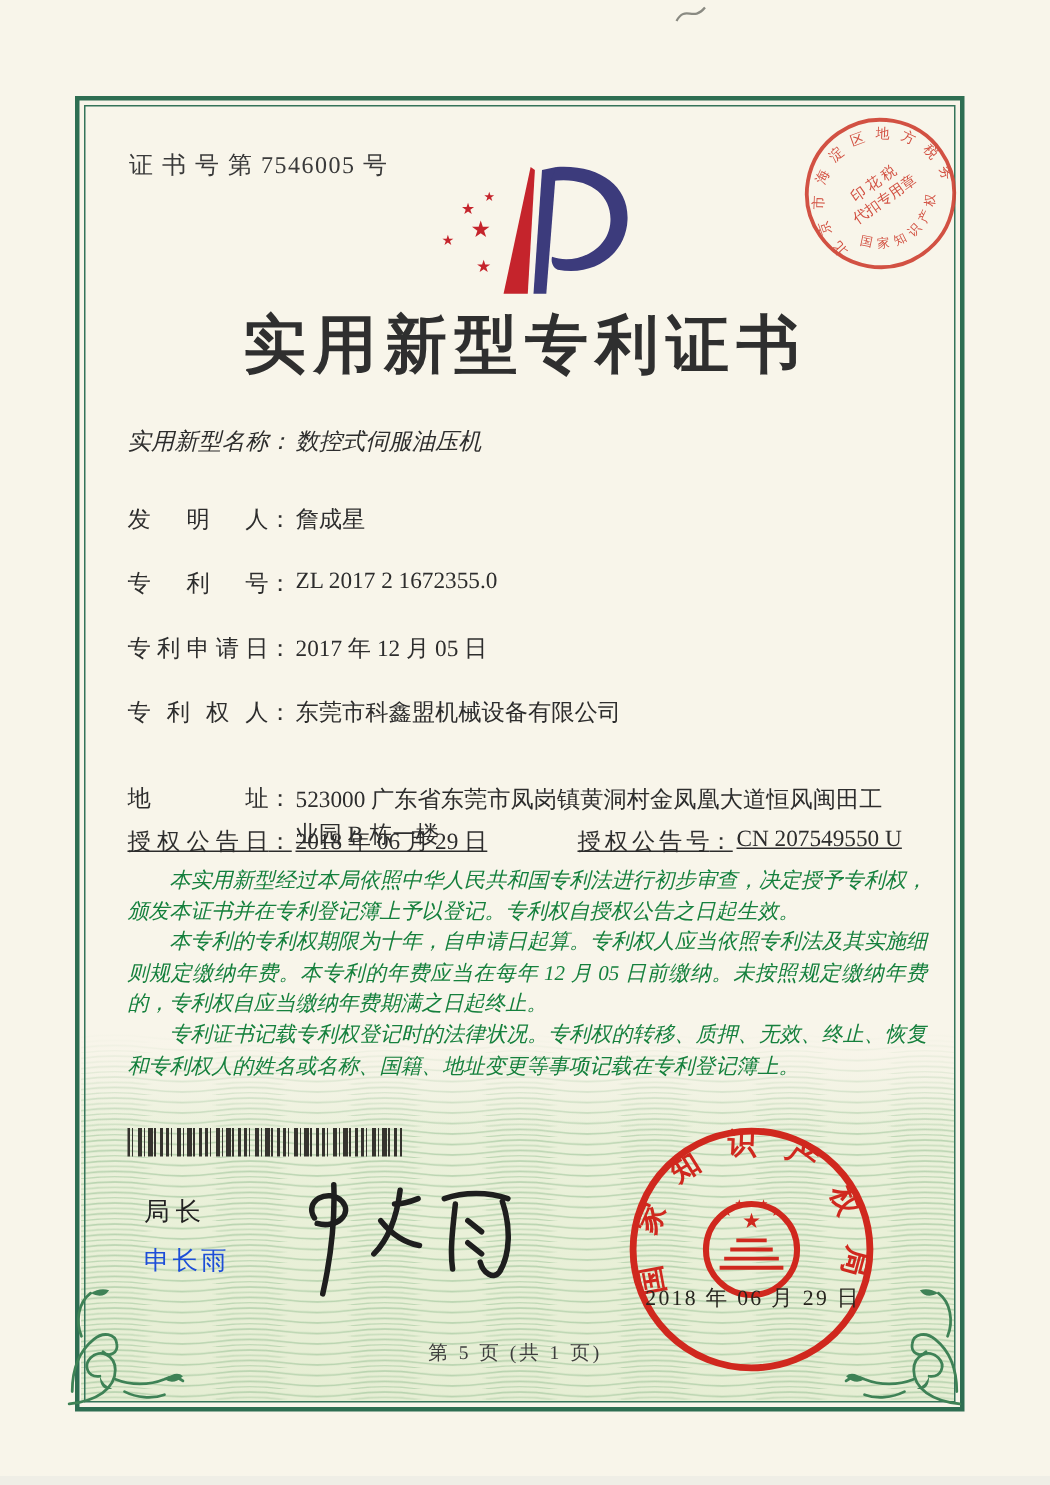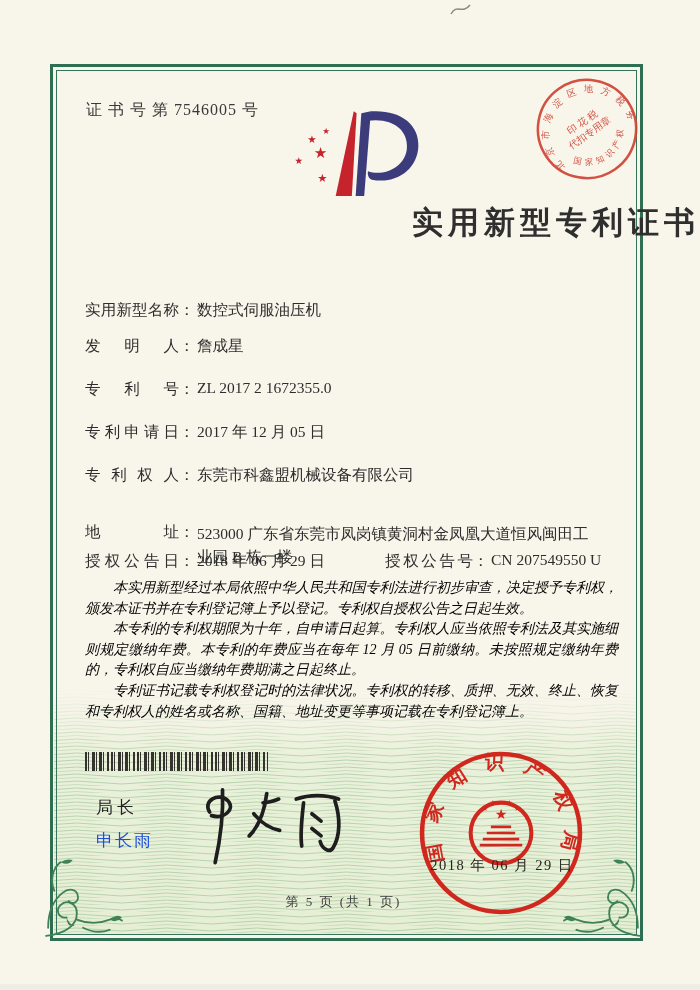--- a/index.html
+++ b/index.html
@@ -24,42 +24,42 @@
 
   
   .content { position:absolute; inset:0; z-index:4; color:#2d2d2d; }
 
   .cert-no { position:absolute; left:86px; top:100px; font-size:16px; letter-spacing:1px; color:#3a3a3a; }
 
   .pen-mark { position:absolute; left:448px; top:0; }
 
   .logo { position:absolute; left:273px; top:108px; }
 
-  .title { position:absolute; left:0; width:700px; top:202px; text-align:right;
-    font-size:31px; letter-spacing:5px; font-weight:600; color:#2f2f2f; }
+  .title { position:absolute; left:0; width:700px; top:202px; text-align:center;
+    font-size:42px; letter-spacing:5px; font-weight:600; color:#2f2f2f; }
 
   .fields { position:absolute; left:85px; top:0; width:534px; font-size:15.5px; }
   .frow { position:absolute; left:0; display:flex; width:534px; }
   .flabel { display:inline-block; width:94px; text-align:justify; text-align-last:justify; flex:0 0 94px; }
   .fcolon { flex:0 0 16px; }
   .fvalue { margin-left:2px; }
-  .frow.name     { top:300px; }
+  .frow.name     { top:284px;font-style:italic; }
   .frow.inventor { top:336px; }
   .frow.patno    { top:379px; }
   .frow.fdate    { top:422px; }
   .frow.owner    { top:465px; }
   .frow.addr     { top:502px;margin-top:20px; }
   .frow.addr .fvalue { width:392px; line-height:23px; }
-  .frow.grant    { top:551px; }
+  .frow.grant    { top:551px;text-decoration:underline; }
   .grant-left  { display:flex; width:300px; flex:0 0 300px; }
   .grant-right { display:flex; }
   .grant-right .flabel { width:88px; flex:0 0 88px; }
 
   .paras { position:absolute; left:85px; top:578px; width:533px;
-    font-size:14px; line-height:20.6px; font-style:italic; color:#000000; }
+    font-size:14px; line-height:20.6px; font-style:italic; color:#15803d; }
   .paras p { margin:0; text-indent:2em; text-align:justify; }
 
   .barcode { position:absolute; left:85px; top:752px; width:183px; height:19px;
     background:repeating-linear-gradient(90deg,
       #35332e 0 2px, transparent 2px 3px,
       #35332e 3px 4px, transparent 4px 7px,
       #35332e 7px 10px, transparent 10px 11px,
       #35332e 11px 12px, transparent 12px 14px,
       #35332e 14px 17px, transparent 17px 18px,
       #35332e 18px 19px, transparent 19px 22px,

